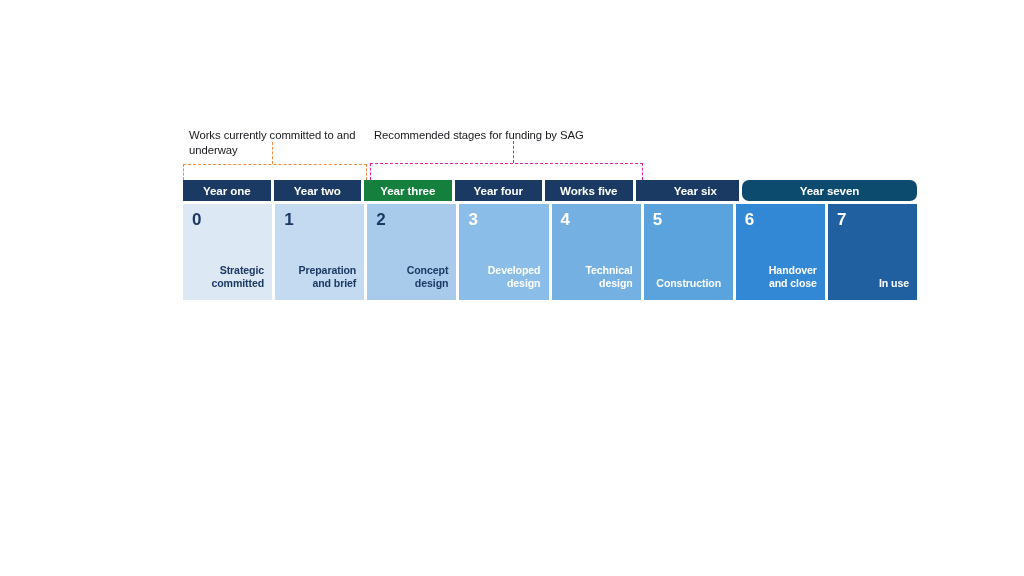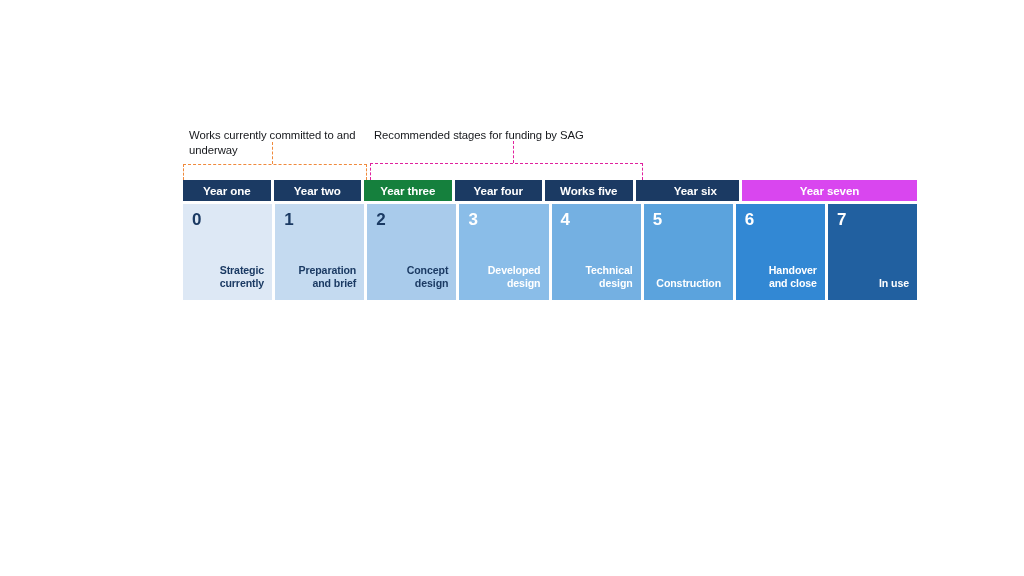--- a/index.html
+++ b/index.html
@@ -158,30 +158,30 @@
       </div>
       <div class="year-cell" style="flex: 1 1 0px; background: rgb(27, 58, 99); color: rgb(255, 255, 255);">
         <span>Year four</span>
       </div>
       <div class="year-cell" style="flex: 1 1 0px; background: rgb(27, 58, 99); color: rgb(255, 255, 255);">
         <span>Works five</span>
       </div>
       <div class="year-cell" style="flex: 1 1 0px; background: rgb(27, 58, 99); color: rgb(255, 255, 255); padding-left: 16px;">
         <span>Year six</span>
       </div>
-      <div class="year-cell" style="flex: 2 1 0px; background: #d946ef; color: rgb(255, 255, 255);">
+      <div class="year-cell" style="flex: 2 1 0px; background: #0c4a6e; color: rgb(255, 255, 255); border-radius: 7px;">
         <span>Year seven</span>
       </div>
     </div>
 
   <div id="stage-row">
       <div class="stage-cell" style="background: rgb(221, 232, 245);">
         <div class="stage-num" style="color: rgb(27, 58, 99);">0</div>
         <div class="stage-name" style="color: rgb(27, 58, 99);">Strategic
-currently</div>
+committed</div>
       </div>
       <div class="stage-cell" style="background: rgb(196, 218, 240);">
         <div class="stage-num" style="color: rgb(27, 58, 99);">1</div>
         <div class="stage-name" style="color: rgb(27, 58, 99);">Preparation
 and brief</div>
       </div>
       <div class="stage-cell" style="background: rgb(169, 203, 235);">
         <div class="stage-num" style="color: rgb(27, 58, 99);">2</div>
         <div class="stage-name" style="color: rgb(27, 58, 99); margin-top: 12px;">Concept
 design</div>

